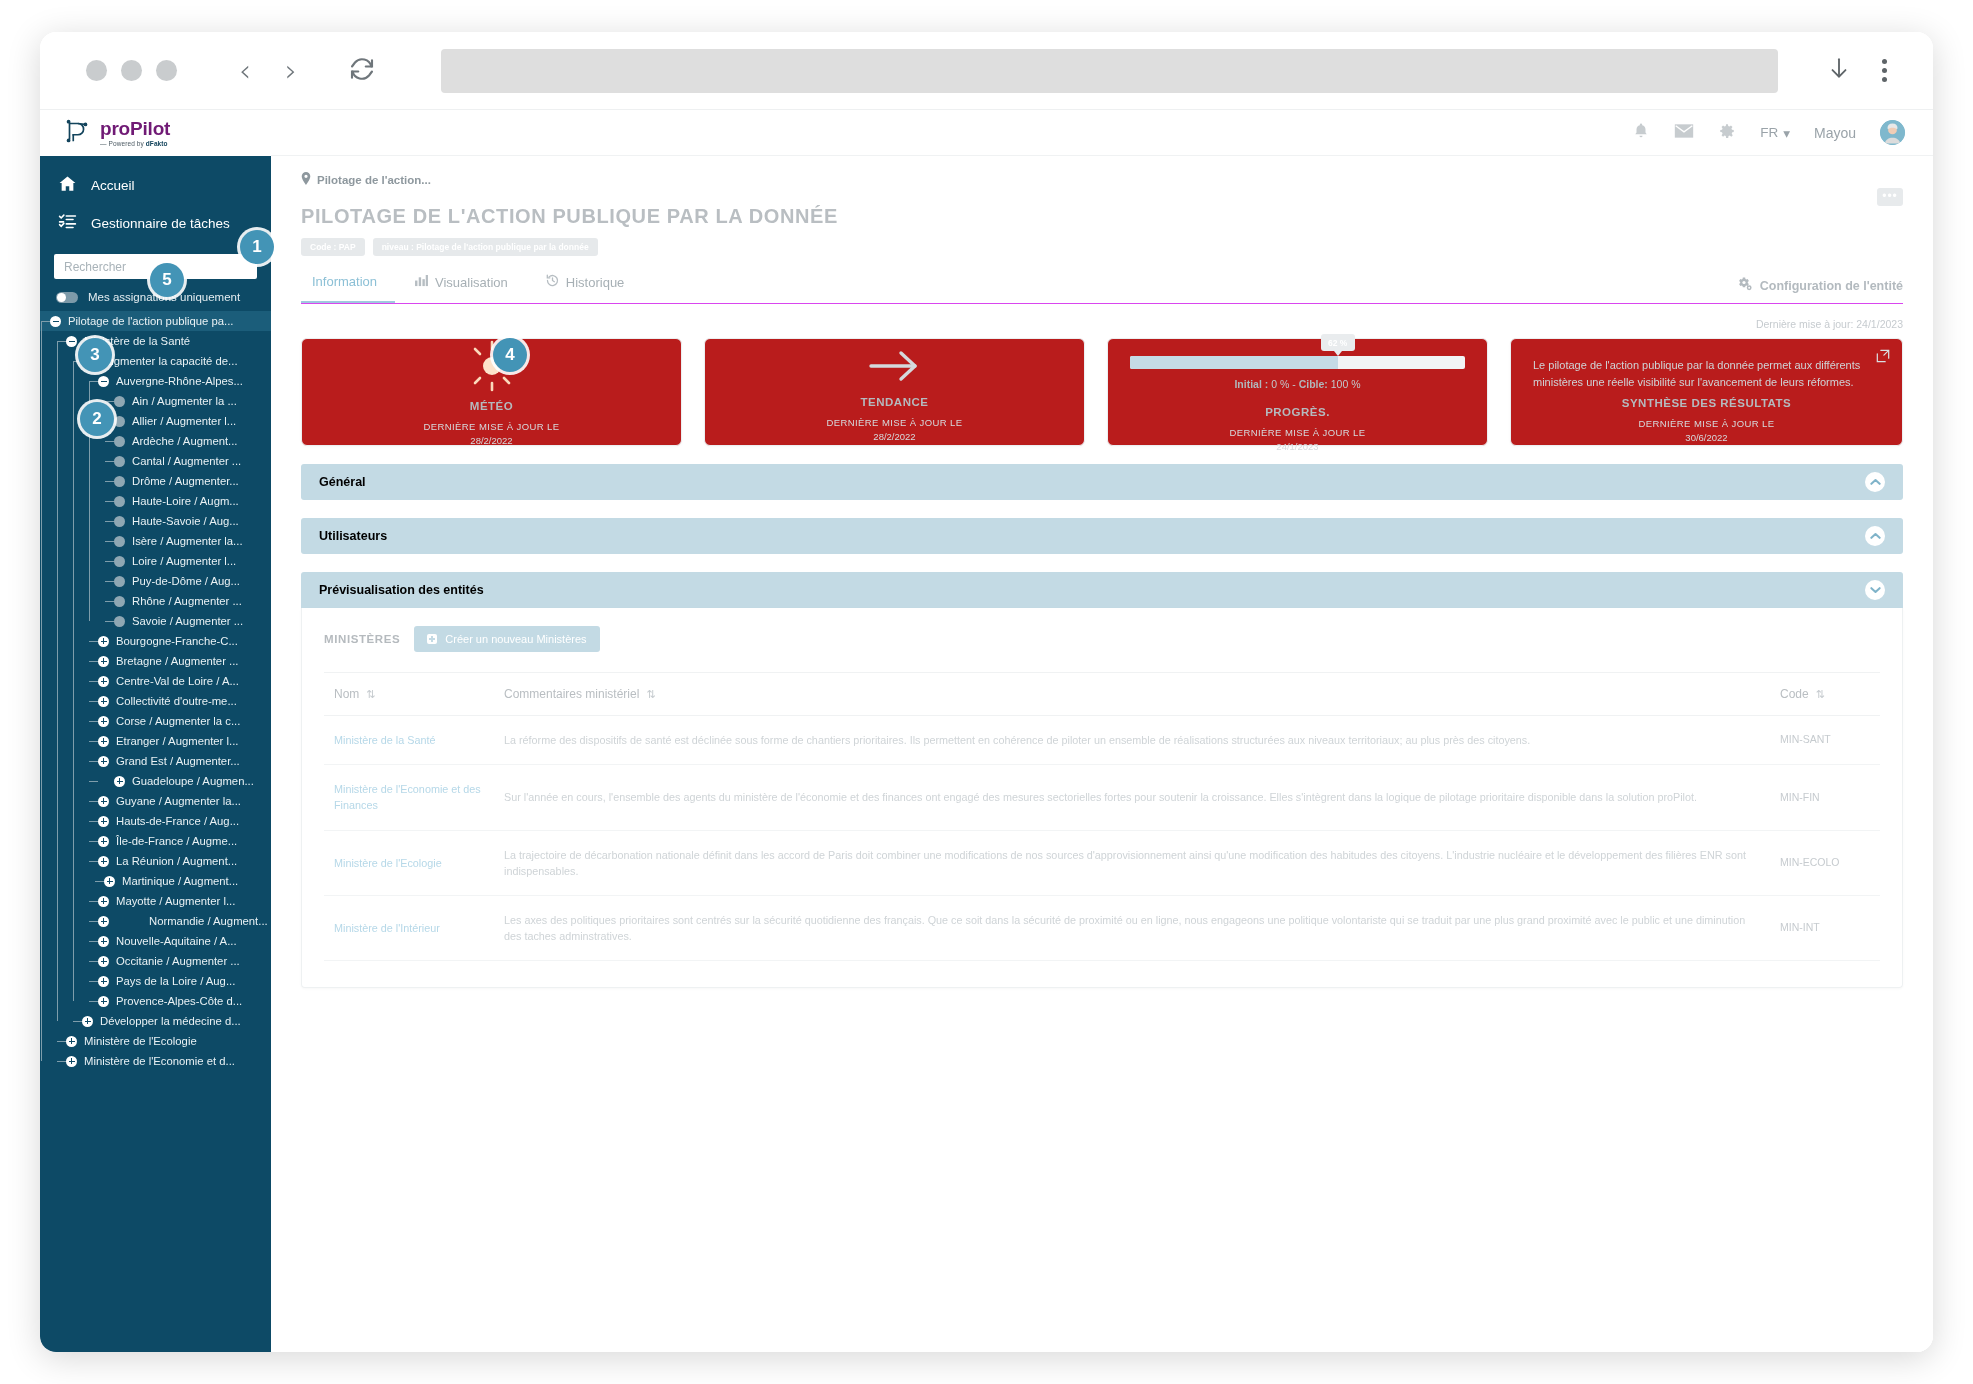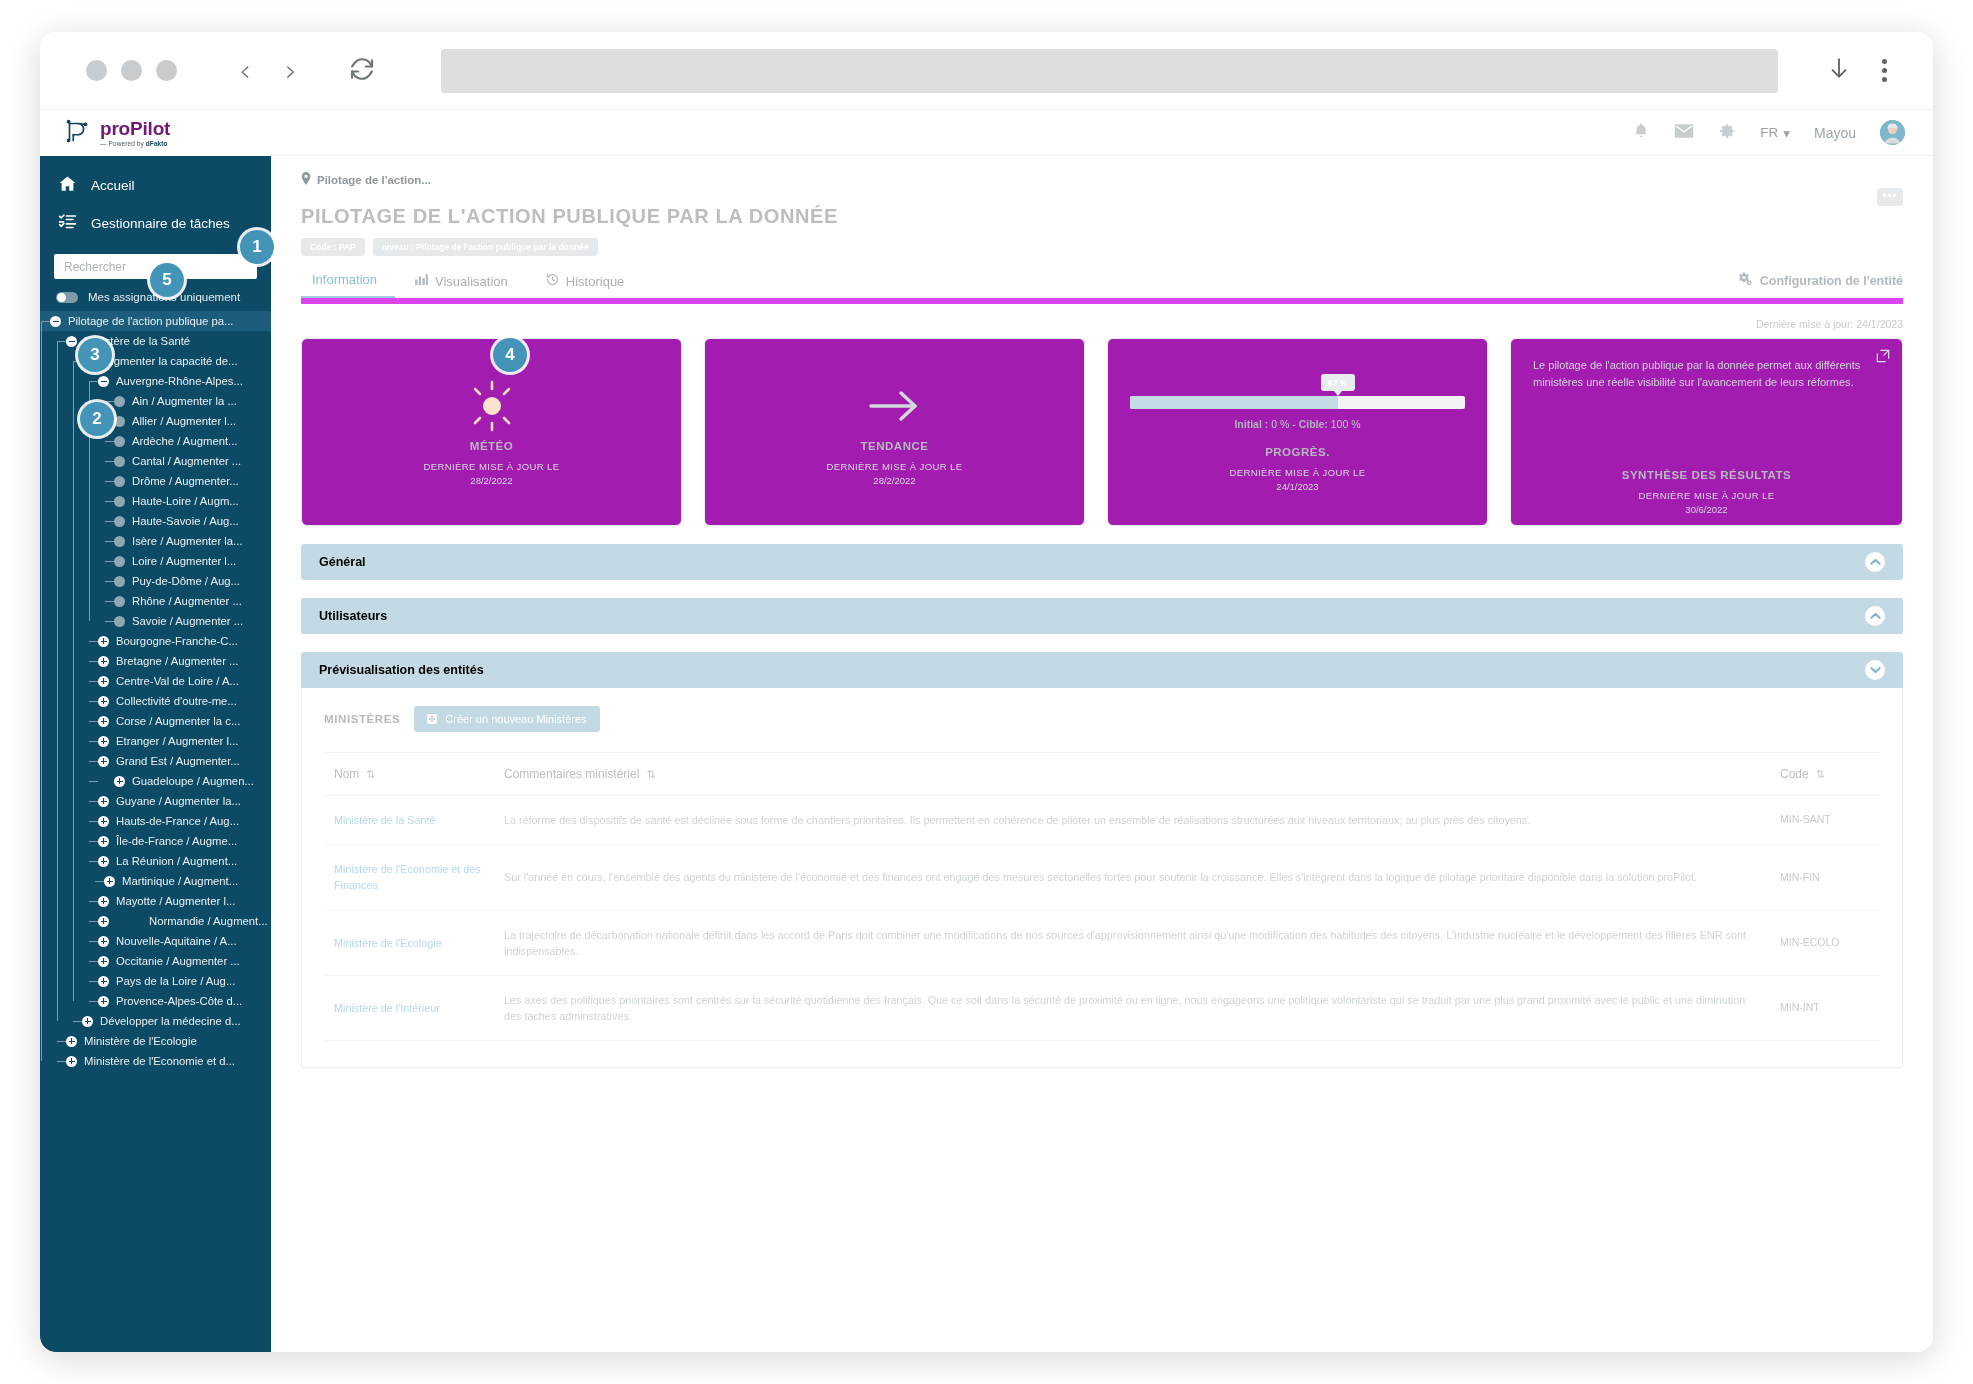--- a/index.html
+++ b/index.html
@@ -176,21 +176,21 @@
   }
   #dots-btn {
     position: absolute; right: 30px; top: 32px;
     width: 26px; height: 18px; border-radius: 3px; background: #e7eaec;
     color: #fff; font-size: 12px; line-height: 16px; text-align: center;
     cursor: pointer; letter-spacing: 1px;
   }
 
   
   #tabs-row {
-    display: flex; align-items: flex-end; border-bottom: 6px solid #d946ef;
+    display: flex; border-bottom: 1px solid #d946ef;
     height: 34px; position: relative;
   }
   .tab {
     display: flex; align-items: center; gap: 7px;
     font-size: 13px; color: #a7b0b5; padding: 0 18px 9px 4px;
     cursor: pointer; margin-right: 16px;
   }
   .tab.active { color: #8cc0d6; border-bottom: 2px solid #9fcadd; }
   #entity-config {
     position: absolute; right: 0; bottom: 9px;
@@ -199,21 +199,21 @@
   }
 
   #last-update {
     text-align: right; font-size: 10.5px; color: #c6cbcf;
     margin: 14px 0 8px 0;
   }
 
   
   #kpi-row { display: flex; gap: 22px; }
   .kpi-card {
-    flex: 1 1 0; height: 188px; background: #a21caf;
+    flex: 1 1 0; height: 108px; background: #b91c1c;
     border: 1px solid #eceff1; border-radius: 6px;
     box-shadow: 0 1px 3px rgba(0,0,0,0.03);
     display: flex; flex-direction: column; align-items: center;
     justify-content: center; position: relative; padding: 10px 16px;
   }
   .kpi-icon { height: 56px; display: flex; align-items: center; justify-content: center; }
   .kpi-title {
     font-size: 11.5px; color: #b5babe; font-weight: 700; letter-spacing: .5px;
     margin-top: 6px; text-align: center;
   }

